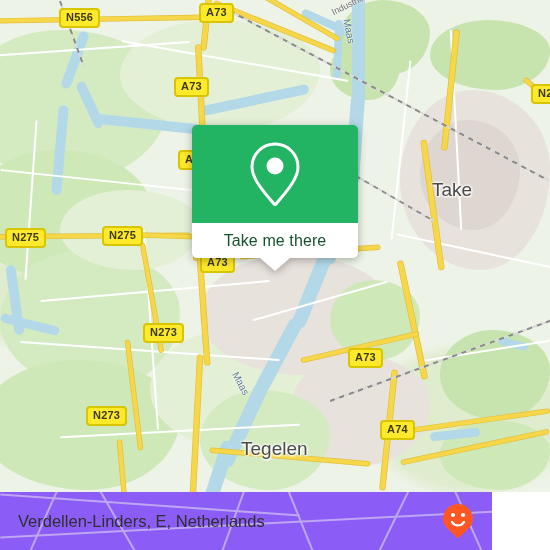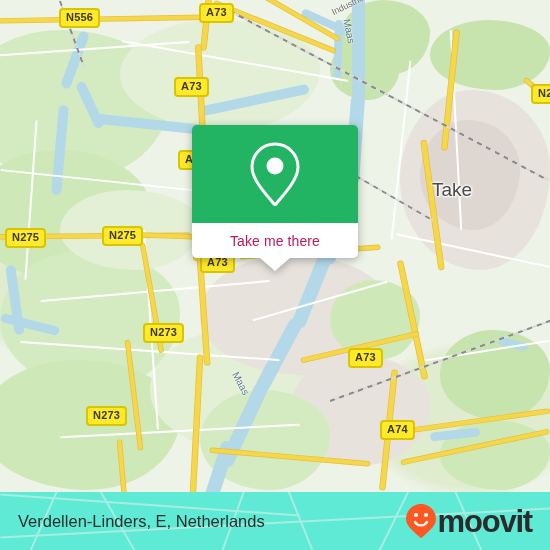--- a/index.html
+++ b/index.html
@@ -46,33 +46,33 @@
   .rivlabel{position:absolute;color:#5b7b90;font-size:10px;white-space:nowrap;
      text-shadow:0 0 2px #fff,0 0 2px #fff;}
   .streetlabel{position:absolute;color:#6b6b6b;font-size:9px;white-space:nowrap;
      text-shadow:0 0 2px #fff,0 0 2px #fff;}
 
   
   .card{position:absolute;left:192px;top:125px;width:166px;height:133px;
     border-radius:5px;overflow:visible;filter:drop-shadow(0 2px 4px rgba(0,0,0,.30));}
   .card-top{height:98px;border-radius:5px 5px 0 0;display:flex;align-items:center;justify-content:center;}
   .card-bot{height:35px;background:#fff;border-radius:0 0 5px 5px;display:flex;align-items:center;justify-content:center;}
-  .card-bot span{font-size:14px;color:#be185d;letter-spacing:.1px;}
+  .card-bot span{font-size:16px;color:#14532d;letter-spacing:.1px;}
   .card-arrow{position:absolute;left:50%;top:133px;transform:translateX(-50%);
     width:0;height:0;border-left:15px solid transparent;border-right:15px solid transparent;
     border-top:13px solid #fff;}
   .pin-svg{display:block;}
 
   
   .attrib{position:absolute;left:0;top:467px;width:262px;height:25px;
     background:rgba(255,255,255,.82);display:flex;align-items:center;}
   .attrib span{font-size:13.5px;color:#3c3c3c;padding-left:9px;letter-spacing:.1px;}
 
   
-  .footer{position:absolute;left:0;top:492px;width:550px;height:58px;background:#5eead4;overflow:hidden;}
+  .footer{position:absolute;left:0;top:492px;width:492px;height:58px;background:#8b5cf6;overflow:hidden;}
   .footer-bg{position:absolute;inset:0;opacity:.5;}
   .fline{position:absolute;background:#f0f0f0;}
   .footer-title{position:absolute;left:18px;top:50%;transform:translateY(-50%);
     font-size:16.5px;color:#2f2f2f;white-space:nowrap;}
   .logo{position:absolute;right:18px;top:50%;transform:translateY(-50%);
     display:flex;align-items:center;gap:1px;}
   .logo-text{font-size:31px;font-weight:bold;color:#2b2b2b;letter-spacing:-1.2px;line-height:31px;}
 </style>
 </head>
 <body>
@@ -170,20 +170,21 @@
     <div class="rail" style="left:230px;top:10px;width:360px;transform:rotate(28deg);transform-origin:left center;"></div>
     <div class="rail" style="left:330px;top:160px;width:120px;transform:rotate(30deg);transform-origin:left center;"></div>
     <div class="rail" style="left:330px;top:400px;width:240px;transform:rotate(-20deg);transform-origin:left center;"></div>
     <div class="rail" style="left:60px;top:0px;width:70px;transform:rotate(70deg);transform-origin:left center;"></div>
 
     <div class="rivlabel" style="left:352px;top:18px;transform:rotate(78deg);transform-origin:left top;">Maas</div>
     <div class="rivlabel" style="left:240px;top:370px;transform:rotate(62deg);transform-origin:left top;">Maas</div>
     <div class="streetlabel" style="left:330px;top:8px;transform:rotate(-26deg);transform-origin:left top;">Industrie</div>
 
     <div class="place" style="left:432px;top:179px;">Take</div>
+    <div class="place" style="left:241px;top:438px;">Tegelen</div>
 
     <div class="shield" style="left:59px;top:8px;">N556</div>
     <div class="shield" style="left:199px;top:3px;">A73</div>
     <div class="shield" style="left:531px;top:84px;">N2</div>
     <div class="shield" style="left:174px;top:77px;">A73</div>
     <div class="shield" style="left:178px;top:150px;">A73</div>
     <div class="shield" style="left:5px;top:228px;">N275</div>
     <div class="shield" style="left:102px;top:226px;">N275</div>
     <div class="shield" style="left:200px;top:253px;">A73</div>
     <div class="shield" style="left:143px;top:323px;">N273</div>
@@ -220,17 +221,16 @@
 
     <div class="footer-title">Verdellen-Linders, E, Netherlands</div>
 
     <div class="logo">
       <svg width="32" height="36" viewBox="0 0 32 36">
         <path d="M16 1 C7.7 1 1 7.7 1 16 C1 24 11 30 15 34.6 C15.5 35.2 16.5 35.2 17 34.6 C21 30 31 24 31 16 C31 7.7 24.3 1 16 1 Z" fill="#ff5722"></path>
         <circle cx="11" cy="12" r="2.1" fill="#ffffff"></circle>
         <circle cx="21" cy="12" r="2.1" fill="#ffffff"></circle>
         <path d="M10 19 C12.5 23.5 19.5 23.5 22 19" fill="none" stroke="#ffffff" stroke-width="2.4" stroke-linecap="round"></path>
       </svg>
-      <span class="logo-text">moovit</span>
     </div>
   </div>
 
 </div>
 
 </body></html>

